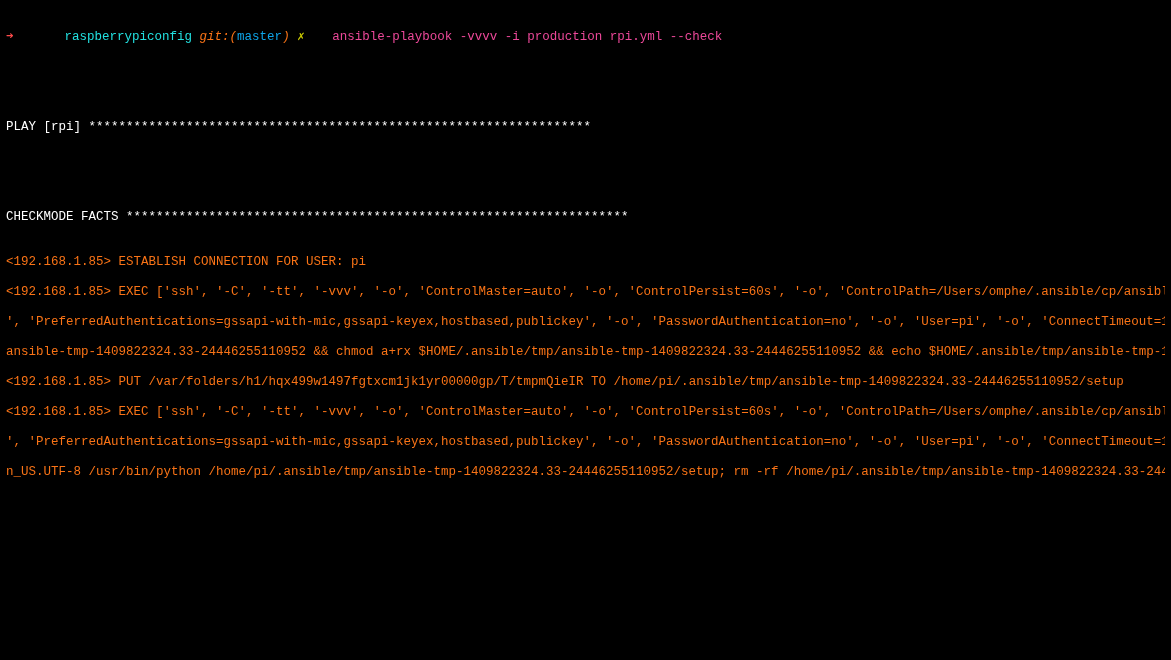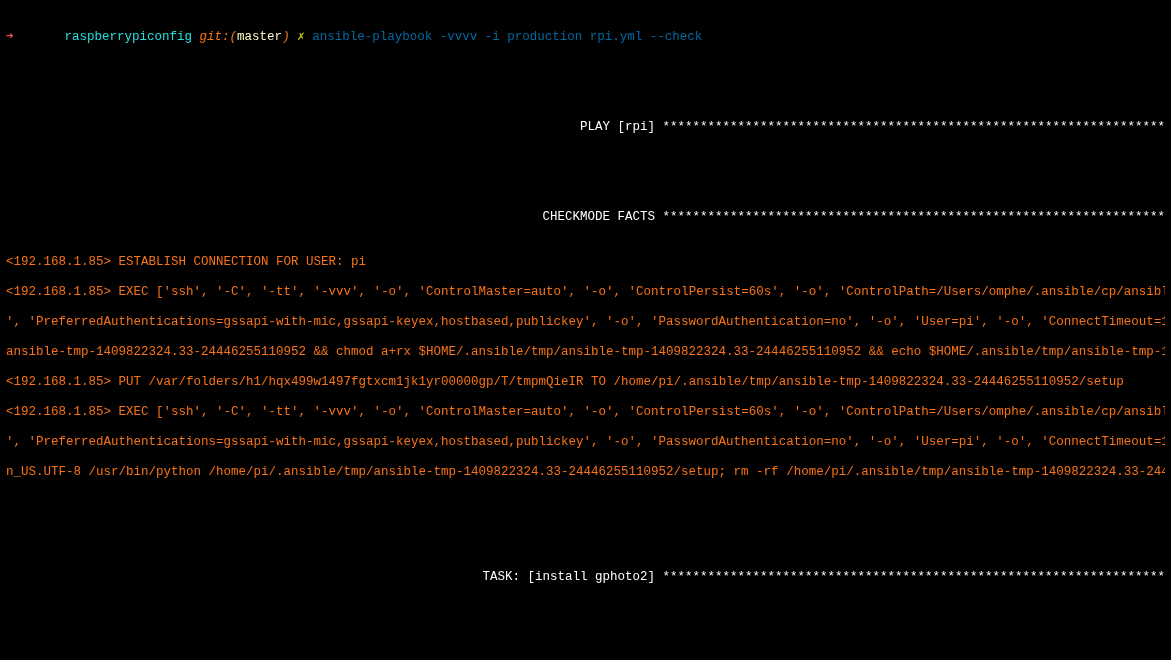--- a/index.html
+++ b/index.html
@@ -17,24 +17,24 @@
     padding: 0 6px 6px 6px;
     white-space: pre;
   }
   .line {
     white-space: pre;
     overflow: hidden;
   }
   .arrow { color: #ff4b4b; }
   .cwd   { color: #22e0e0; margin-left: 36px; }
   .git   { color: #f97316; font-style: italic; }
-  .branch{ color: #fef9c3; }
-  .cmd   { color: #0369a1; }
+  .branch{ color: #0ea5e9; }
+  .cmd   { color: #ec4899; margin-left: 20px; }
   .yel   { color: #c8c800; }
-  .wht   { color: #ffffff; text-align: right; }
+  .wht   { color: #ffffff; }
   .blu   { color: #f97316; }
   .grn   { color: #00ff00; }
 </style>
 </head>
 <body>
 
 <div class="term">
 
 <div class="line"><span class="arrow">➜</span>  <span class="cwd">raspberrypiconfig</span> <span class="git">git:(</span><span class="branch">master</span><span class="git">)</span> <span class="yel">✗</span> <span class="cmd">ansible-playbook -vvvv -i production rpi.yml --check</span></div>
 
@@ -51,21 +51,20 @@
 <div class="line blu"><span>', 'PreferredAuthentications=gssapi-with-mic,gssapi-keyex,hostbased,publickey', '-o', 'PasswordAuthentication=no', '-o', 'User=pi', '-o', 'ConnectTimeout=10', '192.16</span></div>
 <div class="line blu"><span>ansible-tmp-1409822324.33-24446255110952 &amp;&amp; chmod a+rx $HOME/.ansible/tmp/ansible-tmp-1409822324.33-24446255110952 &amp;&amp; echo $HOME/.ansible/tmp/ansible-tmp-1409822324.3</span></div>
 <div class="line blu"><span>&lt;192.168.1.85&gt;</span><span> PUT /var/folders/h1/hqx499w1497fgtxcm1jk1yr00000gp/T/tmpmQieIR TO /home/pi/.ansible/tmp/ansible-tmp-1409822324.33-24446255110952/setup</span></div>
 <div class="line blu"><span>&lt;192.168.1.85&gt;</span><span> EXEC ['ssh', '-C', '-tt', '-vvv', '-o', 'ControlMaster=auto', '-o', 'ControlPersist=60s', '-o', 'ControlPath=/Users/omphe/.ansible/cp/ansible-ssh-%h-%p</span></div>
 <div class="line blu"><span>', 'PreferredAuthentications=gssapi-with-mic,gssapi-keyex,hostbased,publickey', '-o', 'PasswordAuthentication=no', '-o', 'User=pi', '-o', 'ConnectTimeout=10', '192.16</span></div>
 <div class="line blu"><span>n_US.UTF-8 /usr/bin/python /home/pi/.ansible/tmp/ansible-tmp-1409822324.33-24446255110952/setup; rm -rf /home/pi/.ansible/tmp/ansible-tmp-1409822324.33-24446255110952</span></div>
 
 
 <div class="line"> </div>
 
-<div class="line wht"><span>TASK: [install gphoto2] </span><span>*******************************************************************</span></div>
 
 
 
 
 
 
 
 
 
 

